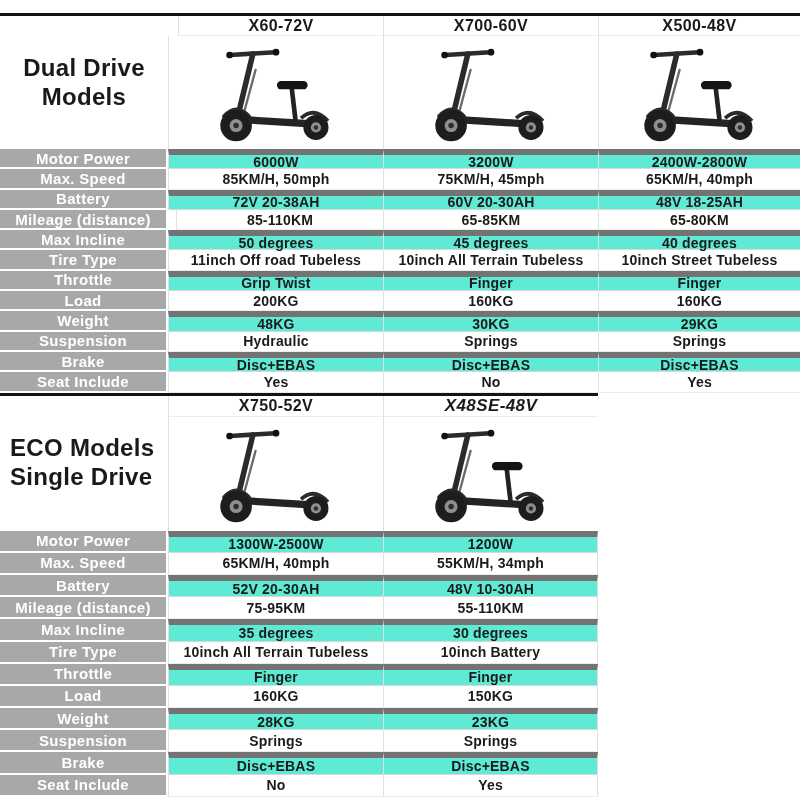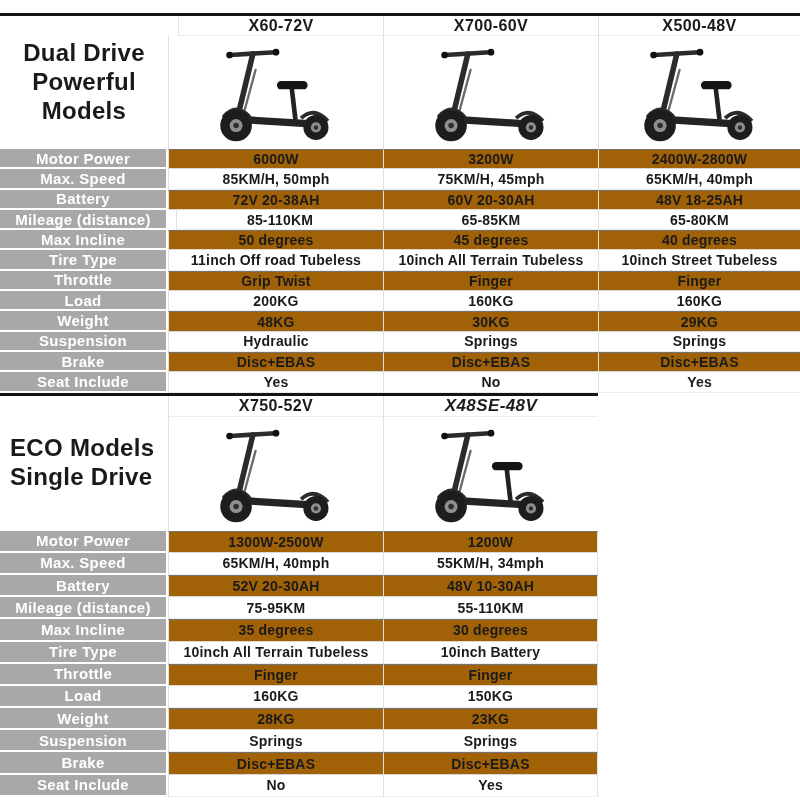--- a/index.html
+++ b/index.html
@@ -26,35 +26,34 @@
   .model-header.italic { font-style:italic; font-size:17px; }
 
   .img-cell { padding-top:2px; }
 
   .label {
     background:#a8a8a8; color:#ffffff; font-size:15px;
     border-bottom:2px solid #ffffff; border-right:2px solid #ffffff;
     letter-spacing:0.3px;
   }
   .data { font-size:14px; border-bottom:1px solid #ececec; letter-spacing:0.2px; }
-  .data.gray { background:#a16207; border-top:1px solid #737373; border-bottom:1px solid #d8d8d8; }
+  .data.gray { background:#5eead4; border-top:6px solid #737373; border-bottom:1px solid #d8d8d8; }
 
   .vl { border-left:1px solid #e0e0e0; }
   .vr { border-right:1px solid #e0e0e0; }
 </style>
 </head>
 <body>
 
 <div class="top-space"></div>
 <div class="rule"></div>
 
 <div class="sec" id="sec0">
     <div class="cell title" style="grid-area: 1 / 1 / span 2;">
       <div>Dual Drive</div>
-      <div>Powerful</div>
       <div>Models</div>
     </div>
     <div class="cell model-header vl" style="grid-area: 1 / 2; margin-left: 10px;">X60-72V</div>
     <div class="cell img-cell vl" style="grid-area: 2 / 2;">
       <svg width="158" height="104" viewBox="0 0 170 112">
         <g fill="none" stroke="#2b2b2b" stroke-linecap="round">
           <path d="M36 14 L84 11" stroke-width="5"></path>
           <path d="M60 13 L42 88" stroke-width="6"></path>
           <path d="M63 30 L50 78" stroke-width="2.5" stroke="#6b6b6b"></path>
           <path d="M29 80 Q42 65 56 80" stroke-width="4"></path>

